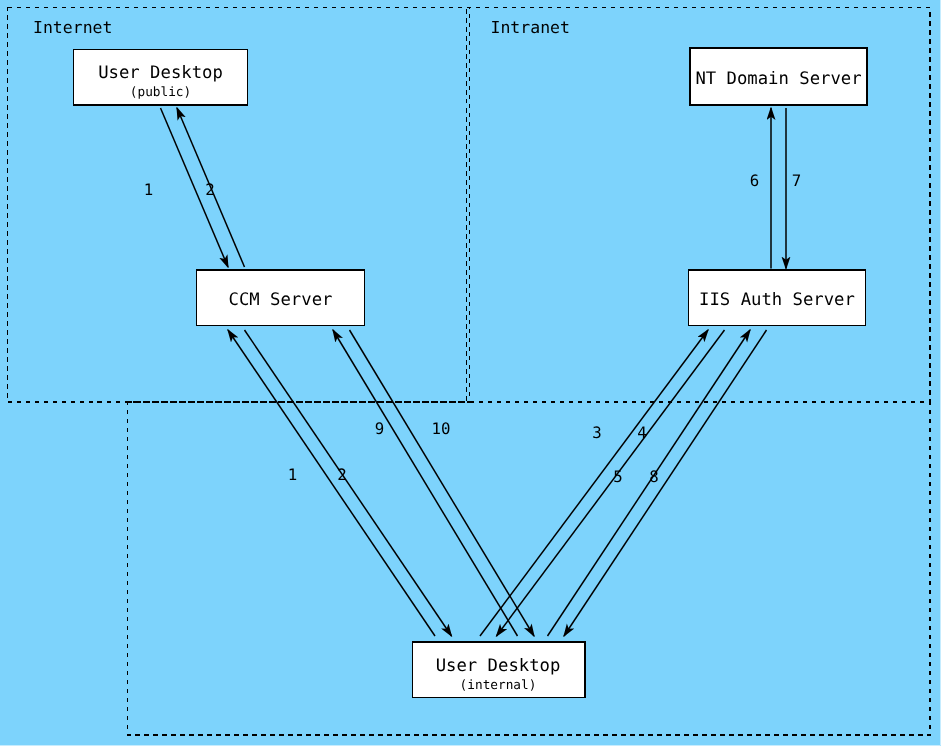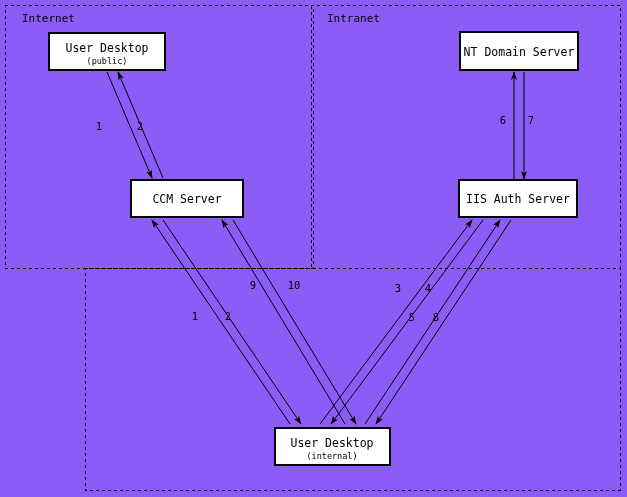--- a/index.html
+++ b/index.html
@@ -8,21 +8,21 @@
     padding: 0;
     background: #ffffff;
   }
   body {
     font-family: "DejaVu Sans Mono", monospace;
   }
   #diagram-root {
     position: relative;
     width: 627px;
     height: 497px;
-    background: #8b5cf6;
+    background: #7dd3fc;
     overflow: hidden;
   }
   svg.canvas {
     display: block;
     width: 627px;
     height: 497px;
   }
   .zone-rect {
     fill: none;
     stroke: #000000;

